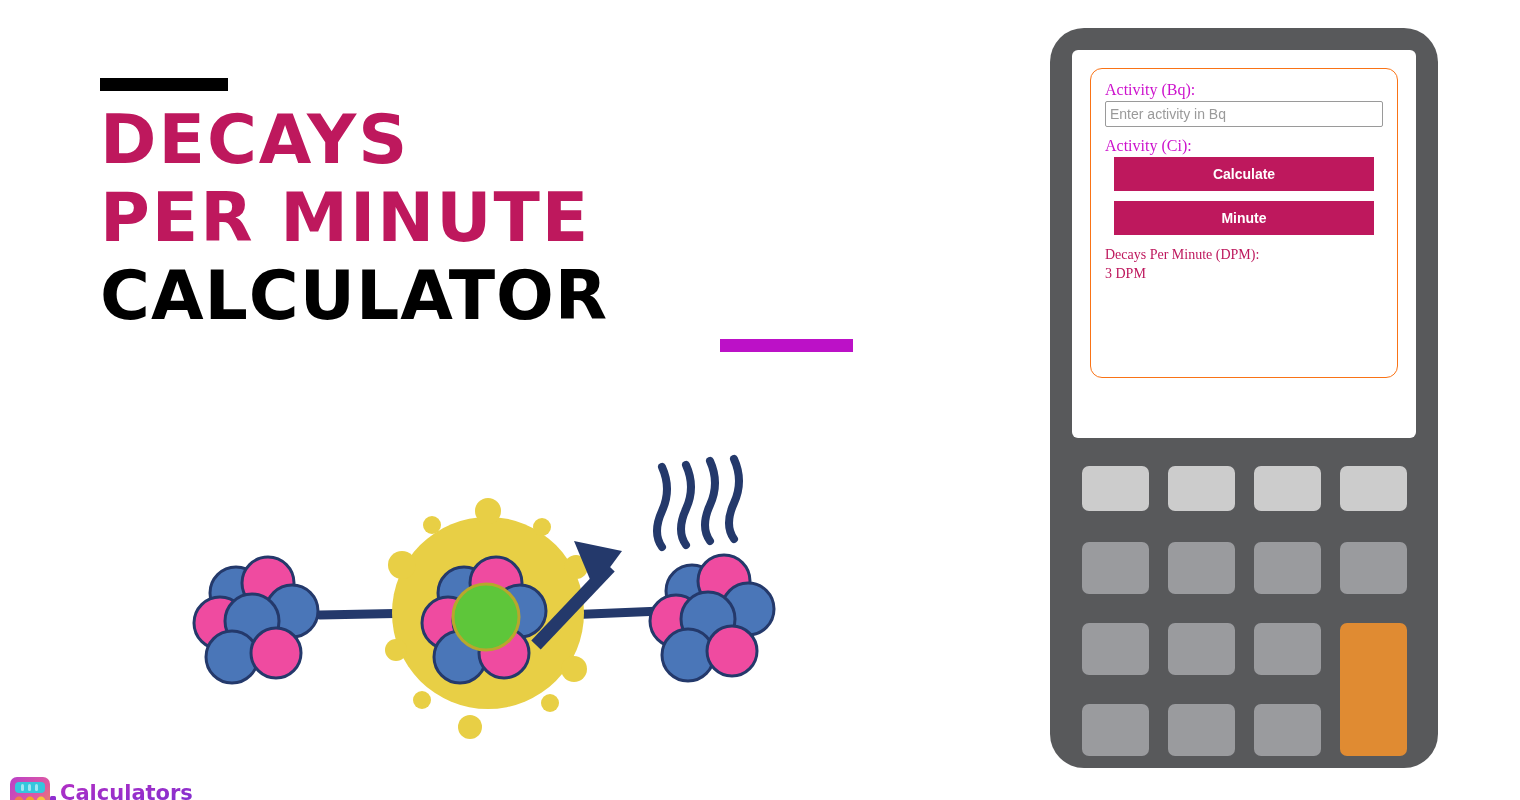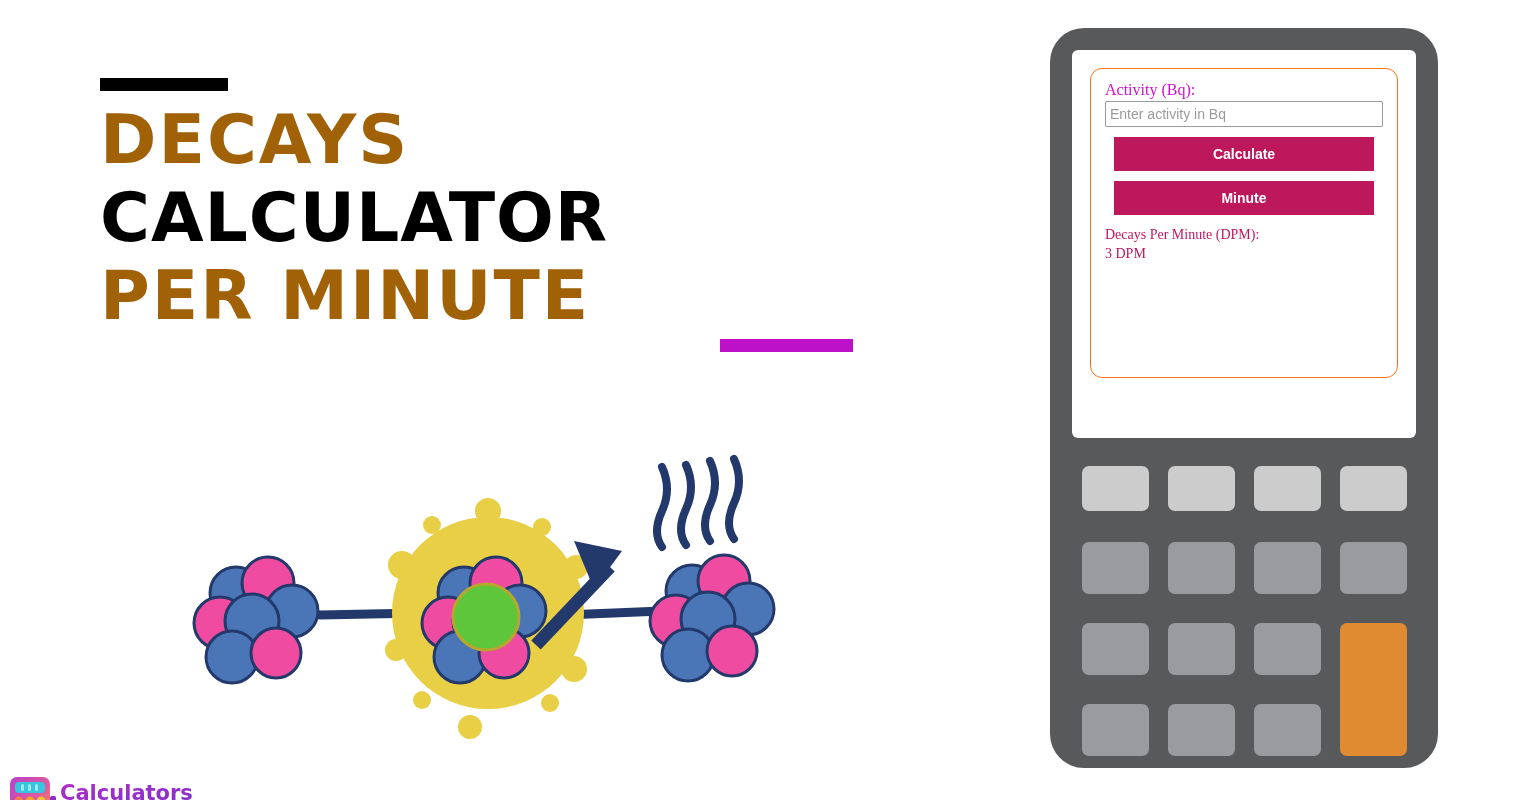--- a/index.html
+++ b/index.html
@@ -36,21 +36,21 @@
   }
   .title-line {
     font-family: "DejaVu Sans", sans-serif;
     font-weight: 700;
     font-size: 68px;
     line-height: 78px;
     letter-spacing: 2px;
     margin: 0;
     white-space: nowrap;
   }
-  .title-line.accent { color: #a16207; }
+  .title-line.accent { color: #be185d; }
   .title-line.dark   { color: #000000; }
   .title-line.l3 { letter-spacing: 1px; }
   .title-rule-bottom {
     width: 133px;
     height: 13px;
     background: #bc11c7;
     margin-left: 620px;
     margin-top: 4px;
   }
 
@@ -176,22 +176,22 @@
   .key.accent{ background: #e08b32; }
 </style>
 </head>
 <body>
 
 <div id="left-panel">
 
   <div id="title-block">
     <div class="title-rule-top"></div>
     <div class="title-line accent">DECAYS</div>
+    <div class="title-line accent">PER MINUTE</div>
     <div class="title-line dark l3">CALCULATOR</div>
-    <div class="title-line accent">PER MINUTE</div>
     <div class="title-rule-bottom"></div>
   </div>
 
   <div id="illustration">
     <svg width="630" height="305" viewBox="0 0 630 305" xmlns="http://www.w3.org/2000/svg">
       <defs>
         <g id="nucleus">
           <circle cx="-26" cy="-20" r="26" fill="#4a76b8" stroke="#24396b" stroke-width="3"></circle>
           <circle cx="6" cy="-30" r="26" fill="#ef4ba0" stroke="#24396b" stroke-width="3"></circle>
           <circle cx="-42" cy="10" r="26" fill="#ef4ba0" stroke="#24396b" stroke-width="3"></circle>
@@ -303,20 +303,21 @@
 
 <div id="phone">
 
   <div id="phone-screen">
 
     <div id="calc-card">
 
       <label class="field-label">Activity (Bq):</label>
       <input class="text-input" type="text" placeholder="Enter activity in Bq" style="">
 
+      <label class="field-label">Activity (Ci):</label>
 
       <button class="calc-btn">Calculate</button>
       <button class="calc-btn">Minute</button>
 
       <div id="result-block">
         <span class="result-label">Decays Per Minute (DPM):</span>
         <span class="result-value">3 DPM</span>
       </div>
 
     </div>

